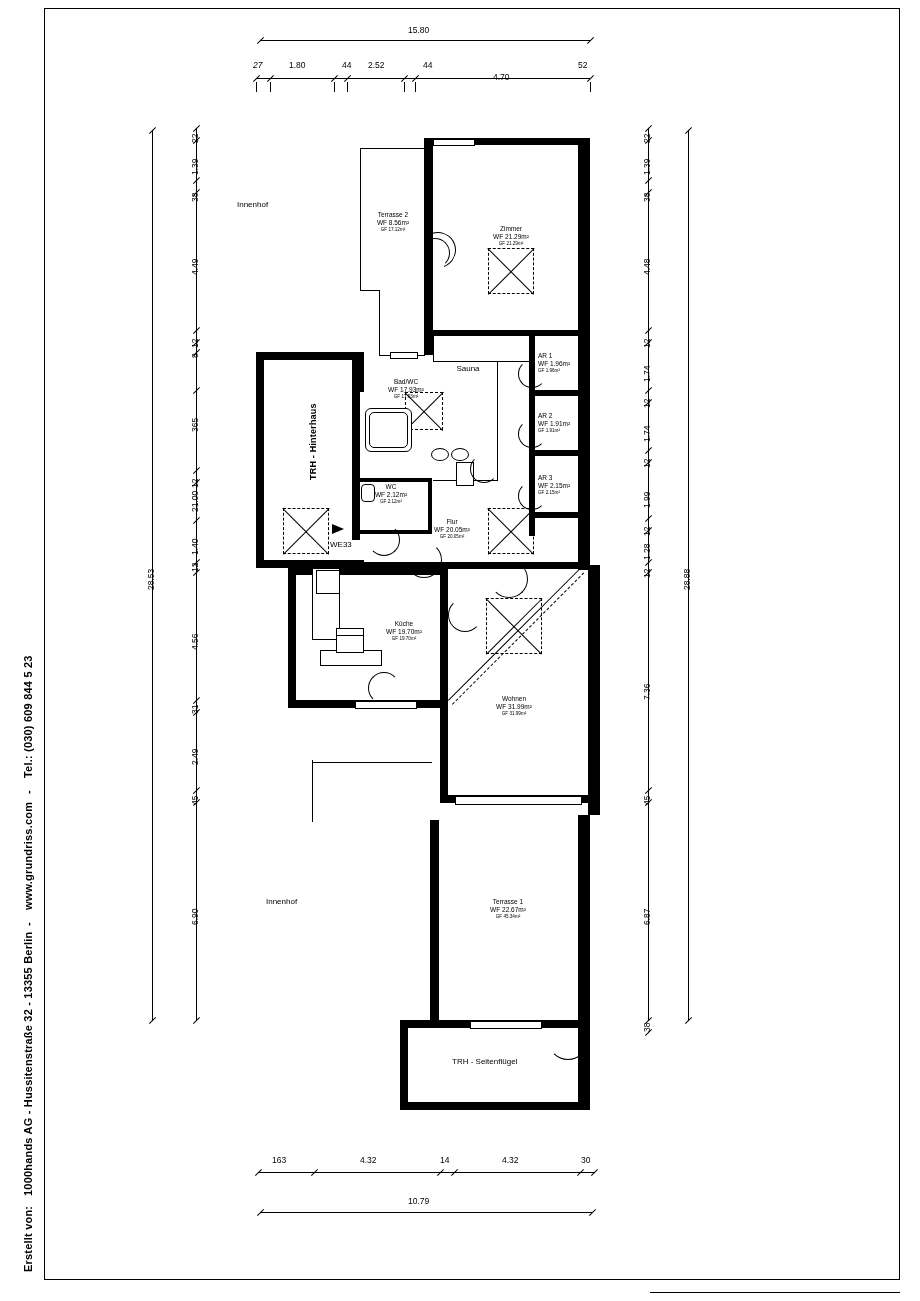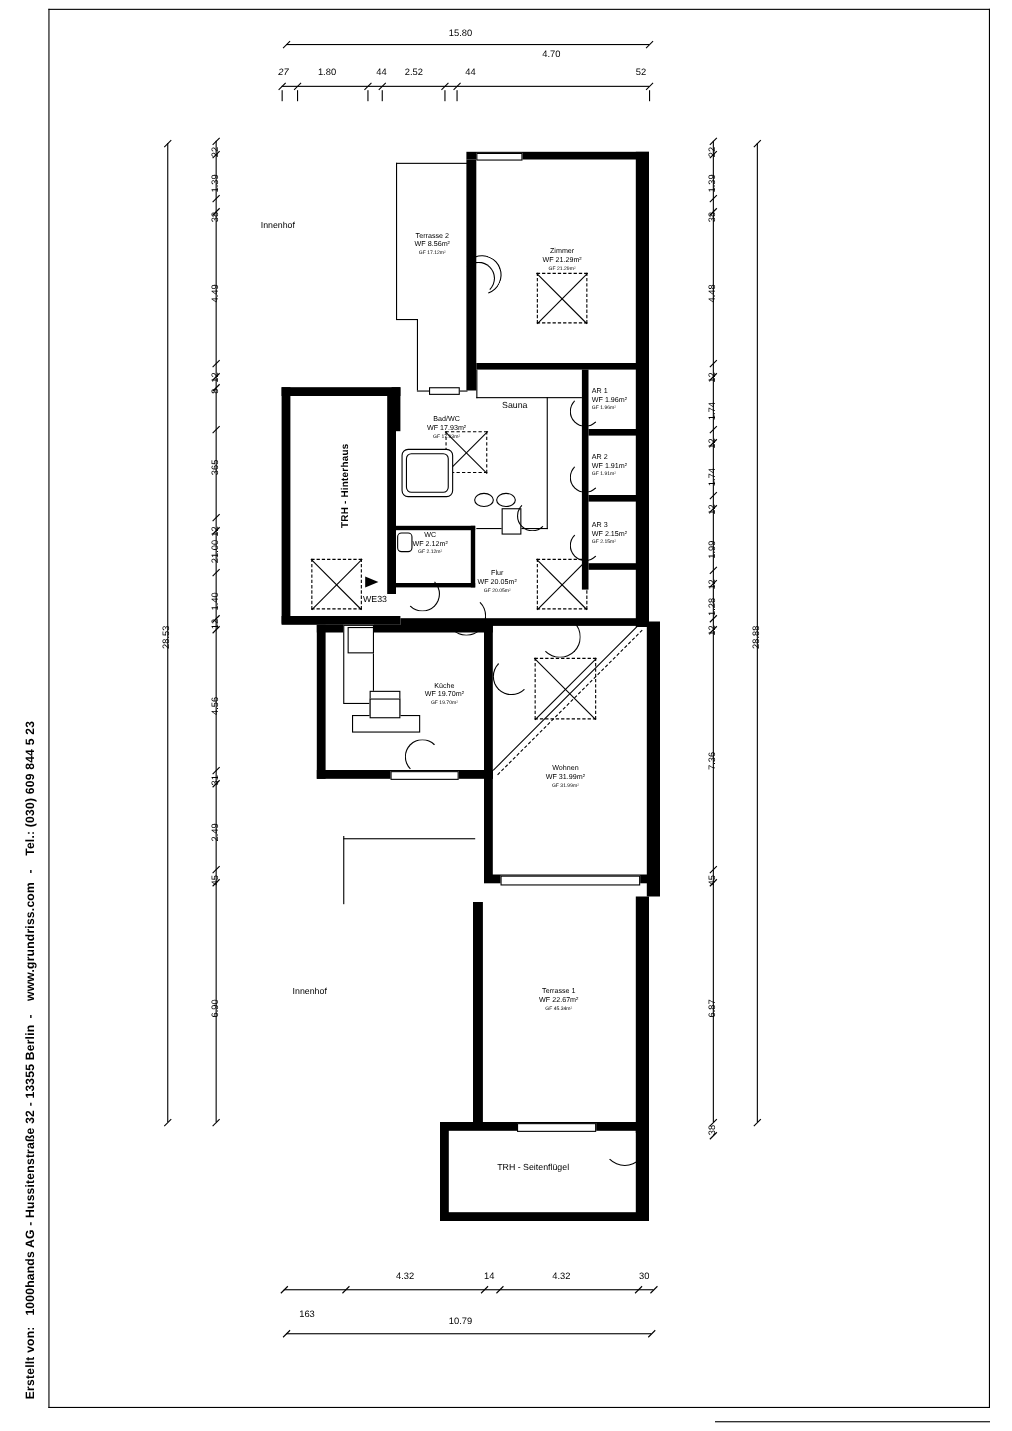--- a/index.html
+++ b/index.html
@@ -79,21 +79,21 @@
   <div class="tick" style="left:343px;top:78px;"></div>
   <div class="tick" style="left:400px;top:78px;"></div>
   <div class="tick" style="left:411px;top:78px;"></div>
   <div class="tick" style="left:586px;top:78px;"></div>
 
   <div class="dimtxt" style="left:253px;top:60px;font-style:italic;">27</div>
   <div class="dimtxt" style="left:289px;top:60px;">1.80</div>
   <div class="dimtxt" style="left:342px;top:60px;">44</div>
   <div class="dimtxt" style="left:368px;top:60px;">2.52</div>
   <div class="dimtxt" style="left:423px;top:60px;">44</div>
-  <div class="dimtxt" style="left:493px;top:44px;">4.70</div>
+  <div class="dimtxt" style="left:493px;top:72px;">4.70</div>
   <div class="dimtxt" style="left:578px;top:60px;">52</div>
 
   <div class="ext" style="left:256px;top:82px;height:10px;"></div>
   <div class="ext" style="left:270px;top:82px;height:10px;"></div>
   <div class="ext" style="left:334px;top:82px;height:10px;"></div>
   <div class="ext" style="left:347px;top:82px;height:10px;"></div>
   <div class="ext" style="left:404px;top:82px;height:10px;"></div>
   <div class="ext" style="left:415px;top:82px;height:10px;"></div>
   <div class="ext" style="left:590px;top:82px;height:10px;"></div>
 
@@ -183,21 +183,21 @@
   <div class="dimtxt v" style="left:642px;top:1032px;">38</div>
 
   <div class="dimline" style="left:258px;top:1172px;width:336px;height:1px;"></div>
   <div class="tick" style="left:254px;top:1172px;"></div>
   <div class="tick" style="left:310px;top:1172px;"></div>
   <div class="tick" style="left:436px;top:1172px;"></div>
   <div class="tick" style="left:450px;top:1172px;"></div>
   <div class="tick" style="left:576px;top:1172px;"></div>
   <div class="tick" style="left:590px;top:1172px;"></div>
 
-  <div class="dimtxt" style="left:272px;top:1155px;margin-top:34px;">163</div>
+  <div class="dimtxt" style="left:272px;top:1155px;">163</div>
   <div class="dimtxt" style="left:360px;top:1155px;">4.32</div>
   <div class="dimtxt" style="left:440px;top:1155px;">14</div>
   <div class="dimtxt" style="left:502px;top:1155px;">4.32</div>
   <div class="dimtxt" style="left:581px;top:1155px;">30</div>
 
   <div class="dimline" style="left:260px;top:1212px;width:332px;height:1px;"></div>
   <div class="tick" style="left:256px;top:1212px;"></div>
   <div class="tick" style="left:588px;top:1212px;"></div>
   <div class="dimtxt" style="left:408px;top:1196px;">10.79</div>
 

